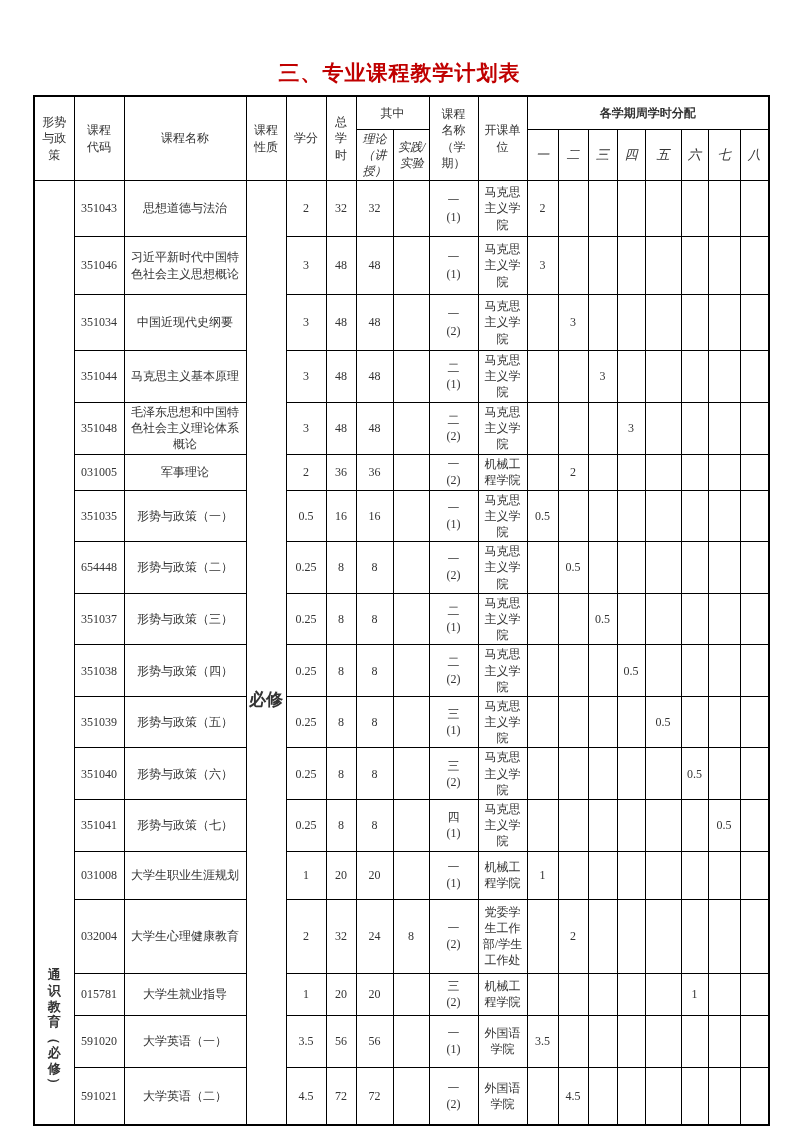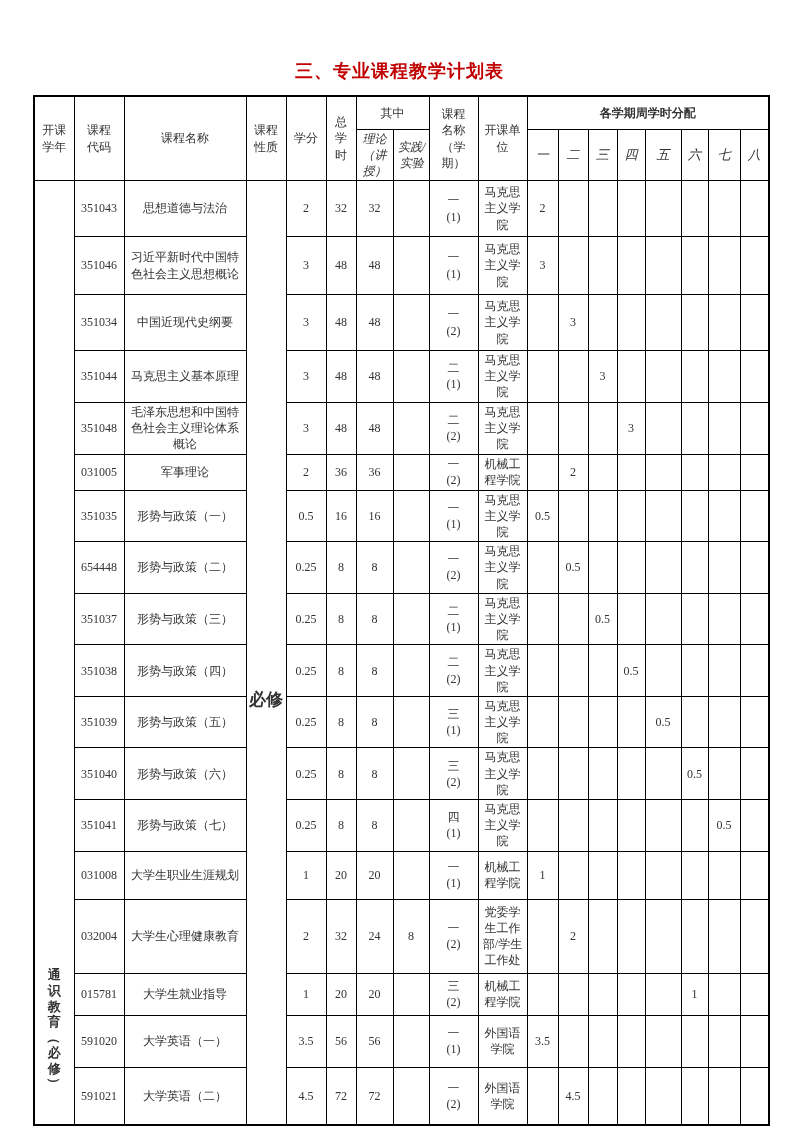--- a/index.html
+++ b/index.html
@@ -2,21 +2,21 @@
 <html><head>
 <meta charset="utf-8">
 <style>
   html,body{margin:0;padding:0;}
   body{
     width:799px;height:1131px;background:#ffffff;position:relative;
     font-family:"Liberation Serif","DejaVu Serif",serif;color:#333333;
   }
   .page-title{
     position:absolute;top:59px;left:0;width:100%;text-align:center;
-    font-size:18px;font-weight:bold;letter-spacing:1px;
+    font-size:21px;font-weight:bold;letter-spacing:1px;
   }
   table.plan{
     position:absolute;left:33px;top:95px;width:735px;
     border-collapse:collapse;border:2px solid #000;table-layout:fixed;
   }
   th,td{
     border:1px solid #000;text-align:center;vertical-align:middle;
     padding:1px 2px;font-size:12px;font-weight:normal;line-height:1.35;
     word-break:break-all;color:#333;
   }
@@ -62,21 +62,21 @@
       <col style="width:30px">
       <col style="width:29px">
     <col style="width:28px">
       <col style="width:36px">
       <col style="width:27px">
     <col style="width:32px">
       <col style="width:29px">
   </colgroup>
   <thead>
     <tr class="hrA">
-      <th rowspan="2"><span class="w2">开课学年</span></th>
+      <th rowspan="2"><span class="w2">形势与政策</span></th>
       <th rowspan="2"><span class="w2">课程代码</span></th>
       <th rowspan="2"><span>课程名称</span></th>
       <th rowspan="2"><span class="w2">课程性质</span></th>
       <th rowspan="2"><span>学分</span></th>
       <th rowspan="2"><span class="w1">总学时</span></th>
       <th colspan="2"><span>其中</span></th>
       <th rowspan="2"><span class="w2">课程名称（学期）</span></th>
       <th rowspan="2"><span class="w3">开课单位</span></th>
       <th colspan="8" class="weekly-h"><span>各学期周学时分配</span></th>
     </tr>

